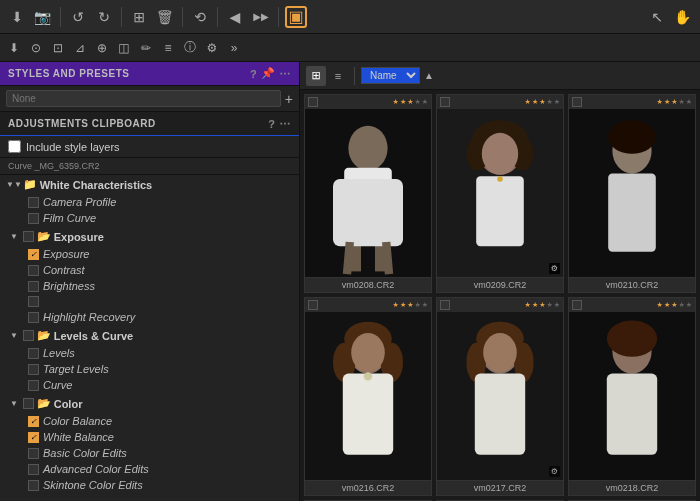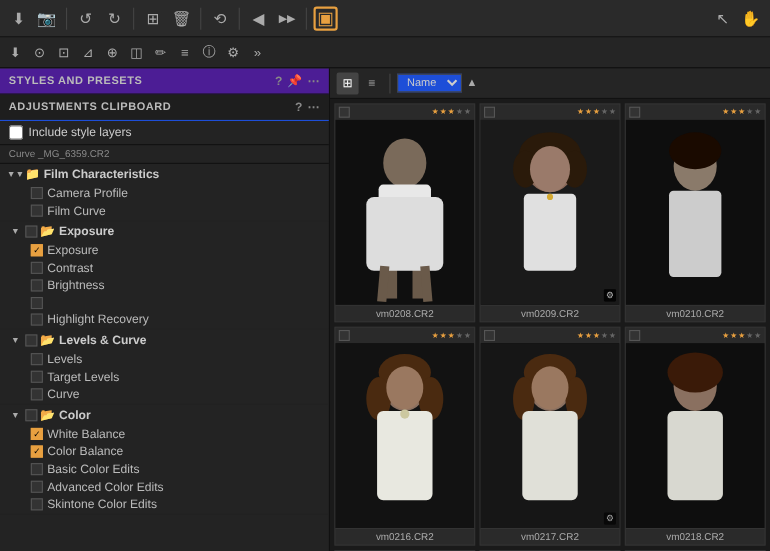--- a/index.html
+++ b/index.html
@@ -232,24 +232,25 @@
       color: #ccc;
       flex: 1;
     }
     .tree-label.section-label {
       font-weight: bold;
       color: #ccc;
     }
 
     .tree-child {
       display: flex;
-      align-items: flex-start;
+      align-items: center;
       padding: 2px 4px 2px 28px;
       gap: 4px;
       cursor: pointer;
+      font-style: italic;
     }
     .tree-child .tree-label { color: #bbb; }
 
     
     .right-panel {
       flex: 1;
       background: #1a1a1a;
       display: flex;
       flex-direction: column;
       overflow: hidden;
@@ -431,20 +432,24 @@
 
     <div class="panel-header">
       <span>STYLES AND PRESETS</span>
       <div class="panel-header-icons">
         <span class="panel-header-icon">?</span>
         <span class="panel-header-icon">📌</span>
         <span class="panel-header-icon">⋯</span>
       </div>
     </div>
 
+    <div class="presets-search">
+      <input type="text" placeholder="None" style="">
+      <span class="presets-add">+</span>
+    </div>
 
     <div class="adj-header">
       <span>ADJUSTMENTS CLIPBOARD</span>
       <div class="panel-header-icons">
         <span class="panel-header-icon">?</span>
         <span class="panel-header-icon">⋯</span>
       </div>
     </div>
 
     <div class="include-style">
@@ -455,21 +460,21 @@
     <div class="from-label">Curve _MG_6359.CR2</div>
 
     <div class="tree-area">
 
       <div class="tree-section">
         <div class="tree-parent">
           <span class="tree-expand">
               <span class="chevron-down" style="color:#aaa;font-size:8px;">▼</span>
             </span>
           <span class="orange-folder">📁</span>
-          <span class="tree-label section-label">Film Characteristics</span>
+          <span class="tree-label section-label">White Characteristics</span>
         </div>
         <div class="tree-child">
           <div class="tree-checkbox"></div>
           <span class="tree-label">Camera Profile</span>
         </div>
         <div class="tree-child">
           <div class="tree-checkbox"></div>
           <span class="tree-label">Film Curve</span>
         </div>
       </div>
@@ -531,25 +536,25 @@
         <div class="tree-parent">
           <span class="tree-expand">
               <span style="color:#aaa;font-size:8px;">▼</span>
             </span>
           <div class="tree-checkbox"></div>
           <span class="orange-folder">📂</span>
           <span class="tree-label section-label">Color</span>
         </div>
         <div class="tree-child">
           <div class="tree-checkbox checked"></div>
+          <span class="tree-label">Color Balance</span>
+        </div>
+        <div class="tree-child">
+          <div class="tree-checkbox checked"></div>
           <span class="tree-label">White Balance</span>
-        </div>
-        <div class="tree-child">
-          <div class="tree-checkbox checked"></div>
-          <span class="tree-label">Color Balance</span>
         </div>
         <div class="tree-child">
           <div class="tree-checkbox"></div>
           <span class="tree-label">Basic Color Edits</span>
         </div>
         <div class="tree-child">
           <div class="tree-checkbox"></div>
           <span class="tree-label">Advanced Color Edits</span>
         </div>
         <div class="tree-child">

